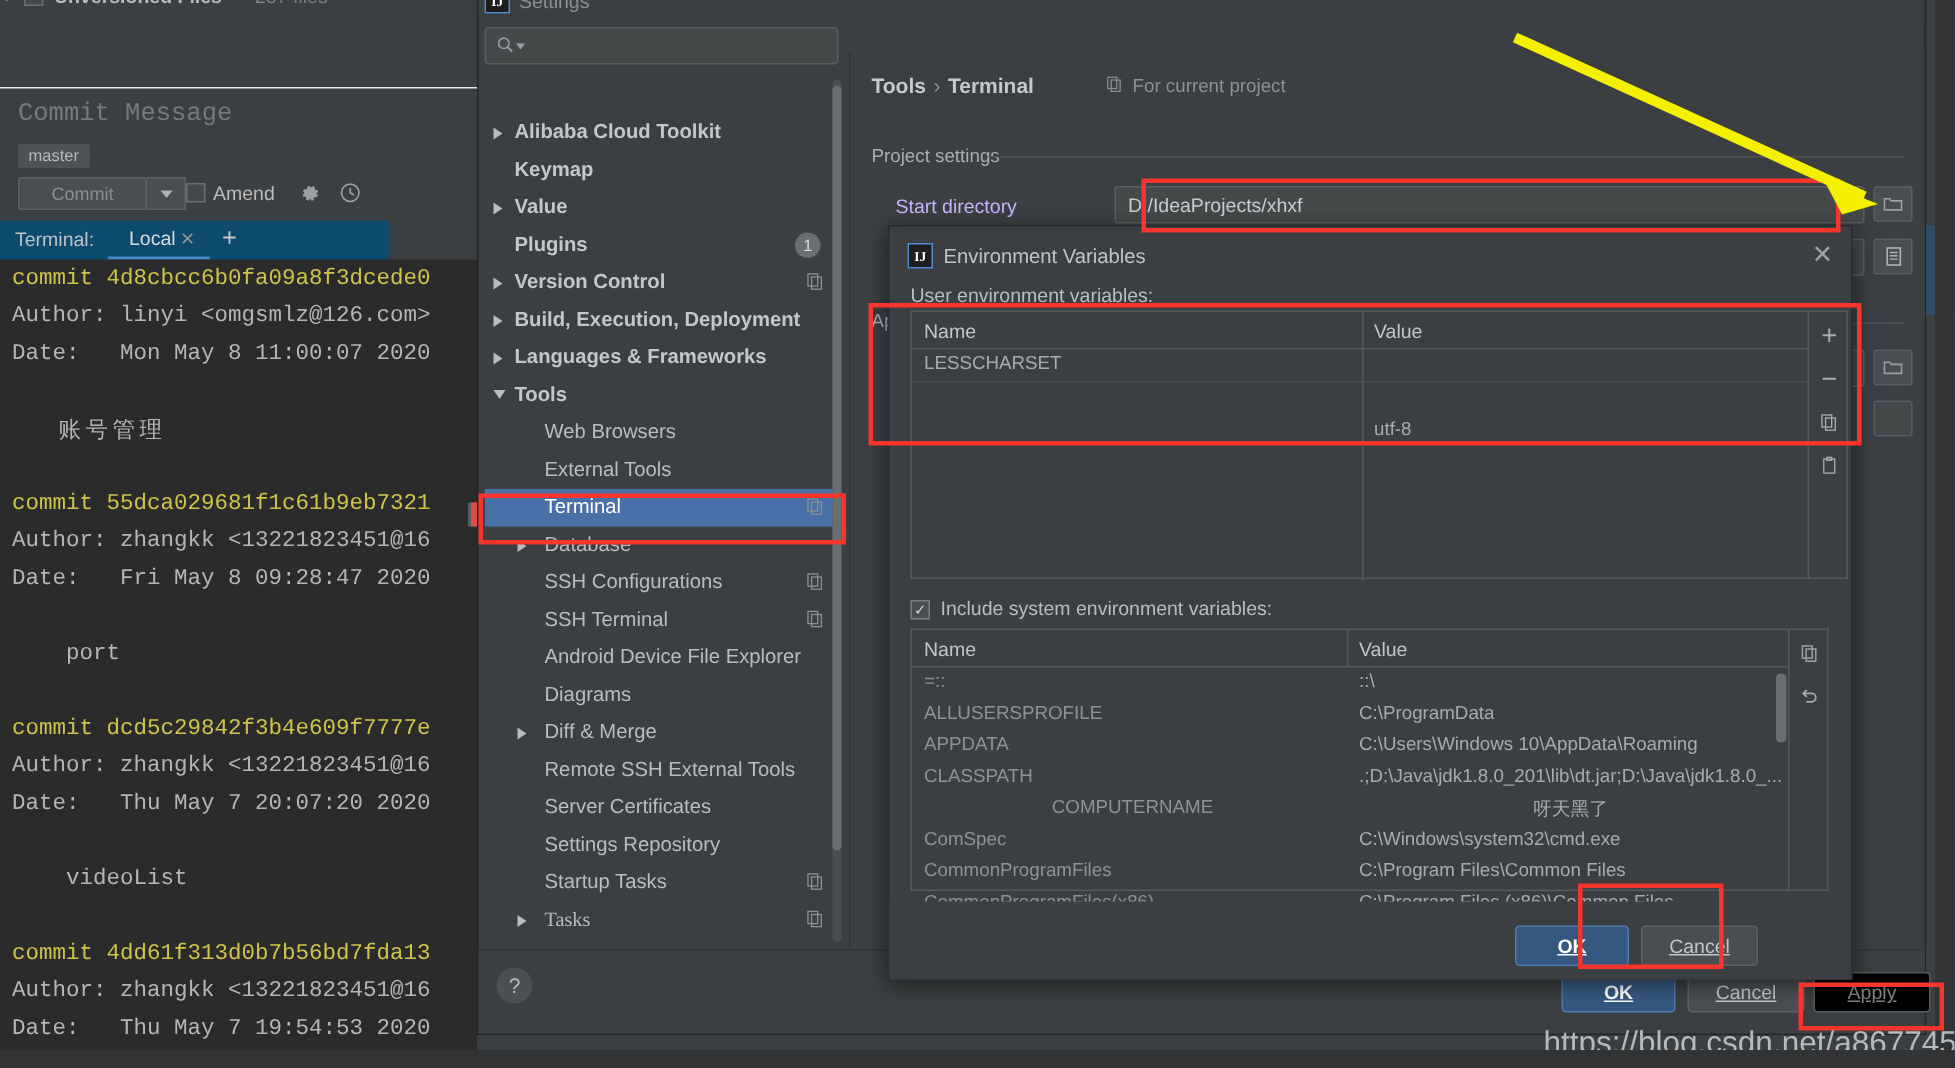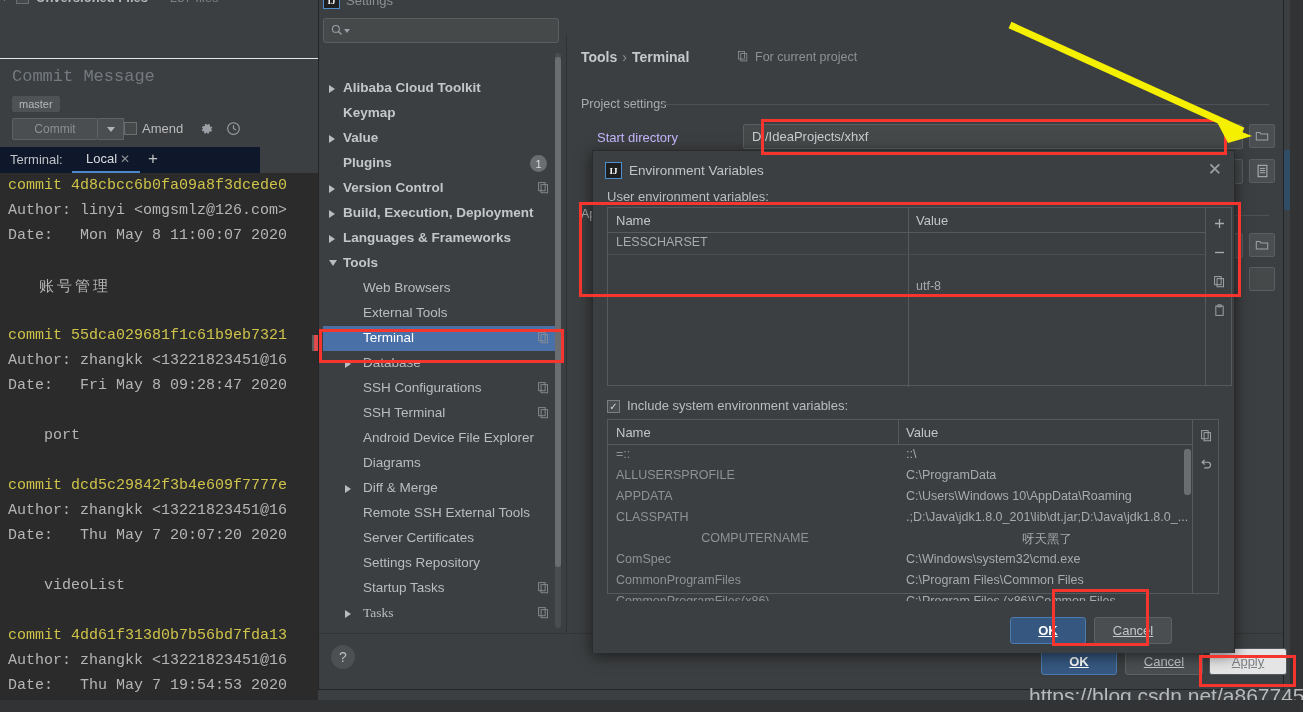--- a/index.html
+++ b/index.html
@@ -33,21 +33,21 @@
                 display:flex; align-items:center; justify-content:center; border-radius:2px;}
   .commit-drop { position:absolute; left:98px; top:59px; width:26px; height:22px;
                  border:1px solid #5e6264; border-left:none; background:#4a4e50;
                  display:flex; align-items:center; justify-content:center;}
   .tri-down { width:0;height:0;border-top:5px solid #b0b4b7;border-left:4px solid transparent;border-right:4px solid transparent;}
   .amend-cb { position:absolute; left:124px; top:63px; width:13px; height:13px; border:1px solid #6b6f72; background:#45494a; }
   .amend-lbl { position:absolute; left:142px; top:62px; font-size:13px; color:#bbbbbb; }
   .gear-i { position:absolute; left:200px; top:63px; color:#9aa0a6; font-size:13px; }
   .clock-i{ position:absolute; left:226px; top:62px; color:#9aa0a6; font-size:14px; }
 
-  .term-head { position:absolute; left:0; top:147px; width:260px; height:26px; background:#0f172a; }
+  .term-head { position:absolute; left:0; top:147px; width:260px; height:26px; background:#0c4a6e; }
   .term-label{ position:absolute; left:10px; top:5px; font-size:13px; color:#bfc3c6; }
   .term-tab  { position:absolute; left:86px; top:4px; font-size:13px; color:#d8dcde; }
   .term-tab-underline{position:absolute; left:72px; top:24px; width:68px; height:2px; background:#4a88c7;}
   .term-x    { position:absolute; left:120px; top:5px; font-size:12px; color:#8d9297; }
   .term-plus { position:absolute; left:148px; top:2px; font-size:17px; color:#bfc3c6; }
 
   .term-body { position:absolute; left:0; top:173px; width:318px; height:539px; background:#2b2b2b;
                font-family:"Liberation Mono","DejaVu Sans Mono",monospace; font-size:15px; overflow:hidden; }
   .tline { position:absolute; left:8px; white-space:pre; }
   .c-yellow { color:#cfc34a; }
@@ -124,21 +124,21 @@
 
   
   .settings-bottom { position:absolute; left:0; top:642px; width:964px; height:56px; background:#3c3f41;
                      border-top:1px solid #333637; }
   .help-circle { position:absolute; left:12px; top:11px; width:24px; height:24px; border-radius:50%;
                  background:#4c5052; color:#b9bdc0; font-size:14px; display:flex; align-items:center; justify-content:center; }
   .btn { position:absolute; height:27px; border-radius:3px; font-size:13px;
          display:flex; align-items:center; justify-content:center;text-decoration:underline; }
   .btn-primary { background:#365880; border:1px solid #4c7bb0; color:#ffffff; font-weight:bold; }
   .btn-normal  { background:#4a4e50; border:1px solid #5e6264; color:#c3c7ca; }
-  .btn-disabled{ background:#e5e5e5; border:1px solid #55595b; color:#7c8083; }
+  .btn-disabled{ background:#000000; border:1px solid #55595b; color:#7c8083; }
 
   
   .envdlg { position:absolute; left:592px; top:150px; width:643px; height:503px;
             background:#3c3f41; border:1px solid #2a2b2c; box-shadow:0 3px 14px rgba(0,0,0,.55); }
   .envdlg-title { position:absolute; left:36px; top:12px; font-size:13.5px; color:#c0c4c7; }
   .envdlg-ij { position:absolute; left:12px; top:11px; width:17px; height:17px;
                background:#1e1e1e; border:1px solid #4f8fd0; color:#fff; font-size:9px; font-weight:bold;
                display:flex; align-items:center; justify-content:center; font-family:"Liberation Serif", serif;}
   .envdlg-close { position:absolute; right:12px; top:8px; font-size:17px; color:#9aa0a6; }
 

